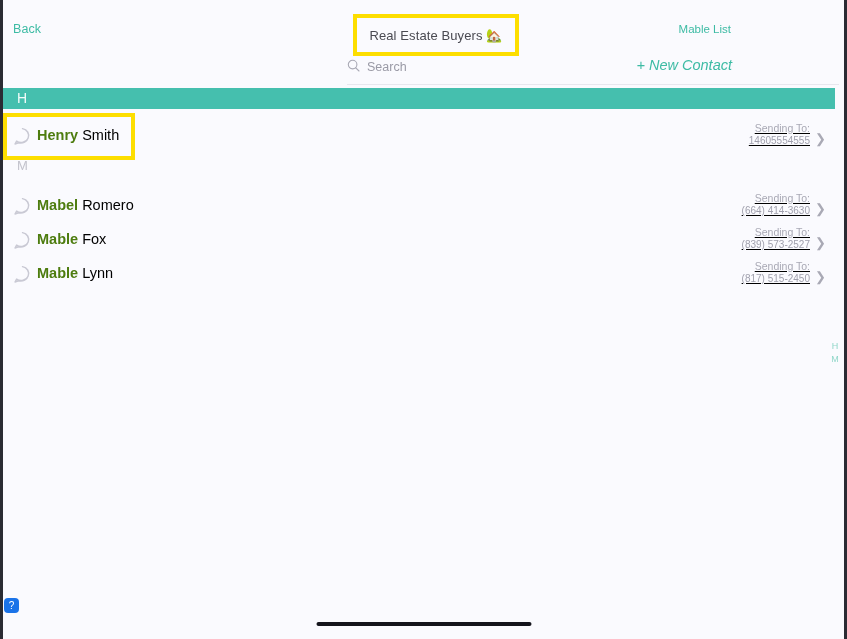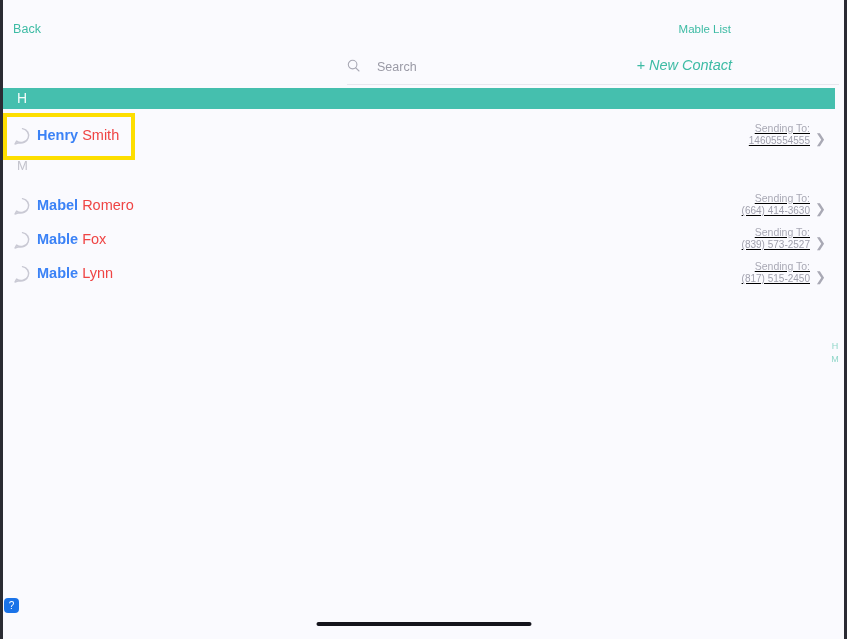--- a/index.html
+++ b/index.html
@@ -77,21 +77,21 @@
     color: #3dbba4;
     font-style: italic;
   }
 
   
   .search-row {
     position: absolute;
     left: 344px; top: 58px;
     display: flex;
     align-items: center;
-    gap: 17px;
+    gap: 7px;
   }
   .search-icon { display: block; }
   .search-placeholder {
     font-size: 12.5px;
     color: #9a9aa6;
   }
   .search-underline {
     position: absolute;
     left: 344px; top: 84px;
     width: 492px; height: 1px;
@@ -139,25 +139,25 @@
   }
   .contact-name {
     position: absolute;
     left: 34px; top: 7px;
     font-size: 14.5px;
     color: #555561;
     white-space: nowrap;
   }
   .contact-name .first {
     font-weight: bold;
-    color: #3b82f6;
+    color: #4d7c0f;
   }
   .contact-name .last {
     font-weight: normal;
-    color: #ef4444;
+    color: #000000;
     text-align: center;
   }
   .sending-block {
     position: absolute;
     right: 25px; top: 2px;
     text-align: right;
     line-height: 1.28;
     text-decoration: underline;
   }
   .sending-label {
@@ -231,20 +231,23 @@
 
   <div class="edge-left"></div>
   <div class="edge-right"></div>
 
   <div class="header">
 
     <div class="back-link">Back</div>
 
     <div class="edit-link">Mable List</div>
 
+    <div class="title-wrap">
+      <div class="title-text">Real Estate Buyers 🏡</div>
+    </div>
 
     <div class="new-contact">+ New Contact</div>
 
     <div class="search-row">
       <span class="search-icon">
         <svg width="13" height="13" viewBox="0 0 13 13">
           <circle cx="5.6" cy="5.6" r="4.3" fill="none" stroke="#a8a8b4" stroke-width="1.1"></circle>
           <line x1="8.8" y1="8.8" x2="12" y2="12" stroke="#a8a8b4" stroke-width="1.1" stroke-linecap="round"></line>
         </svg>
       </span>

